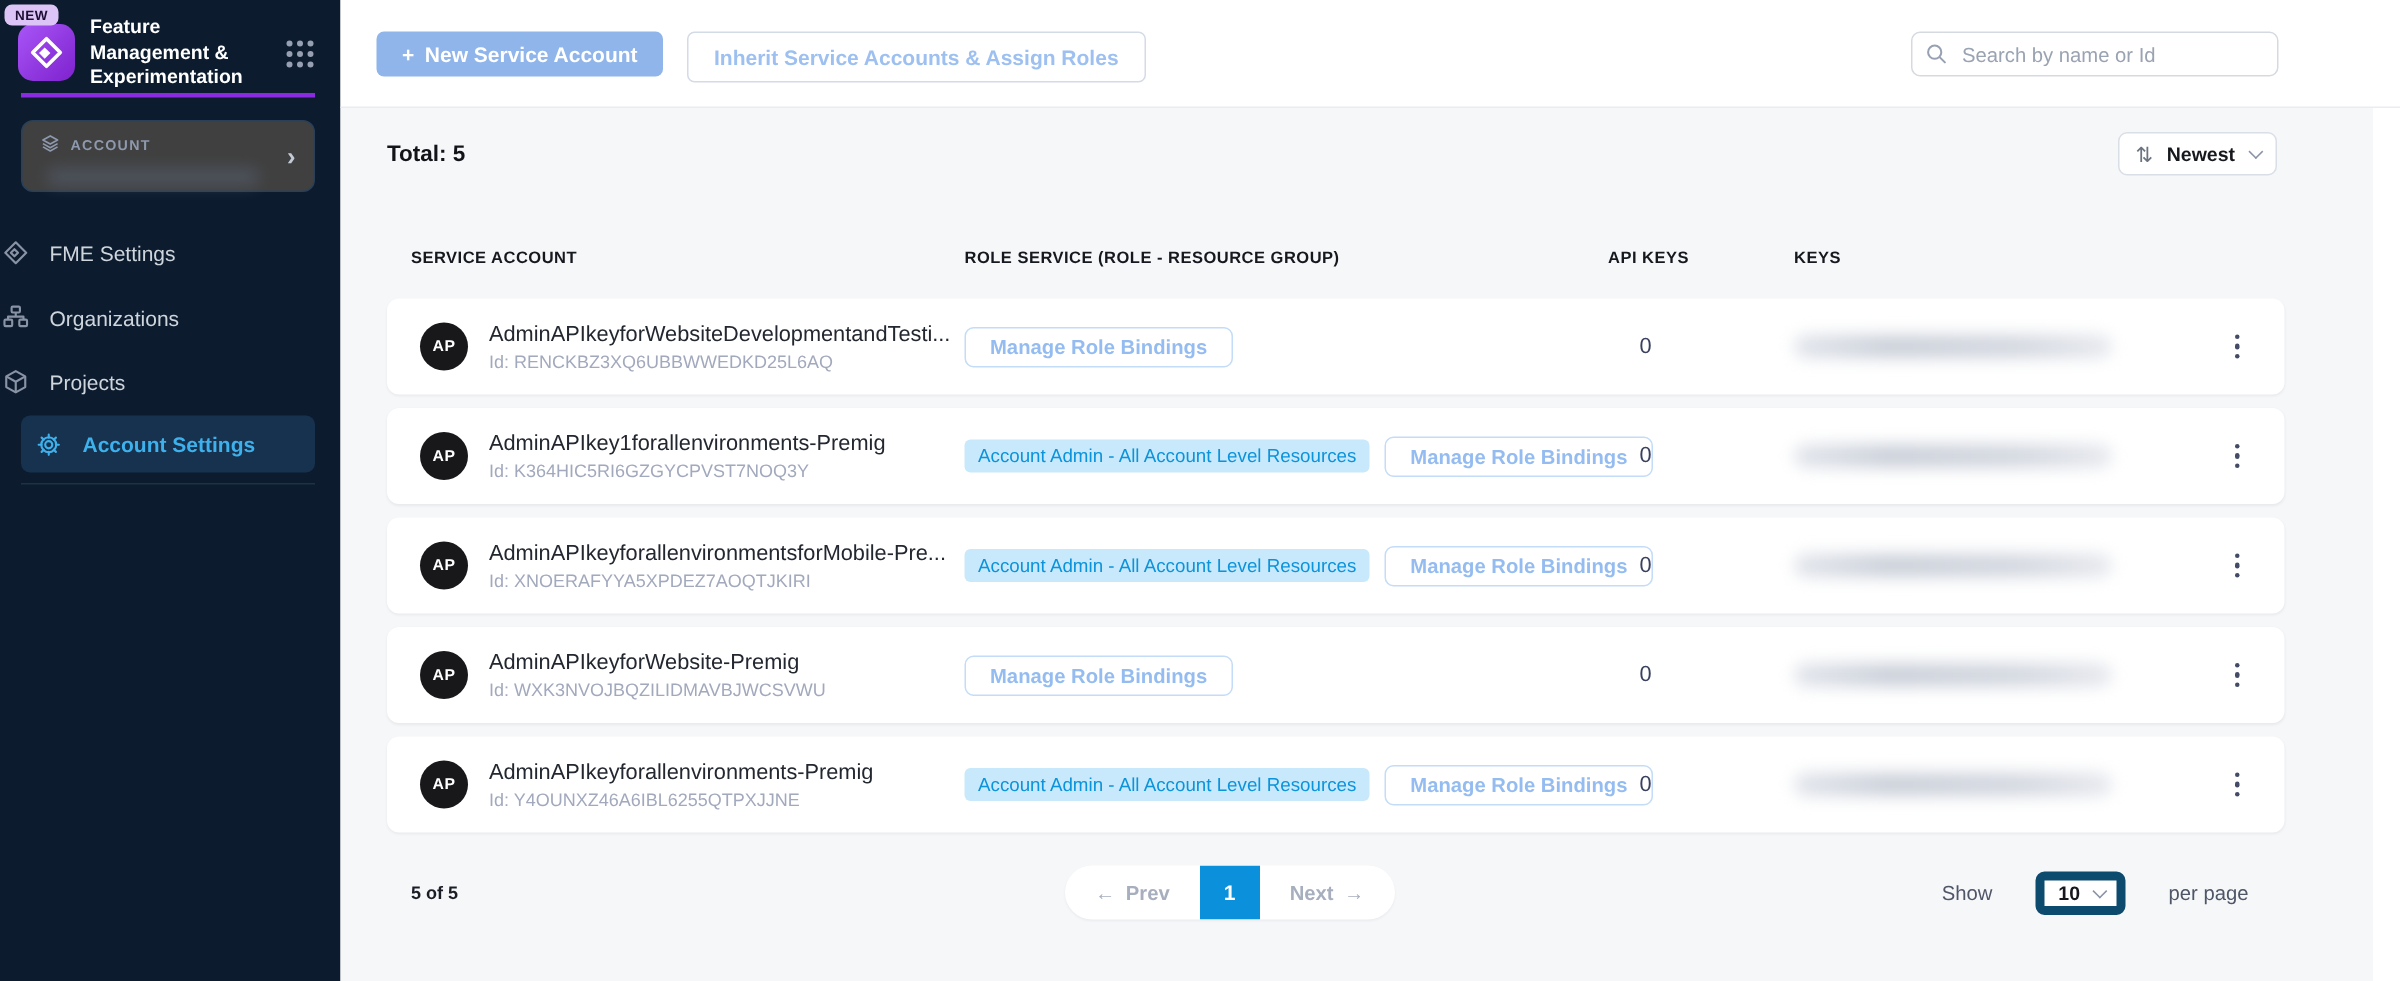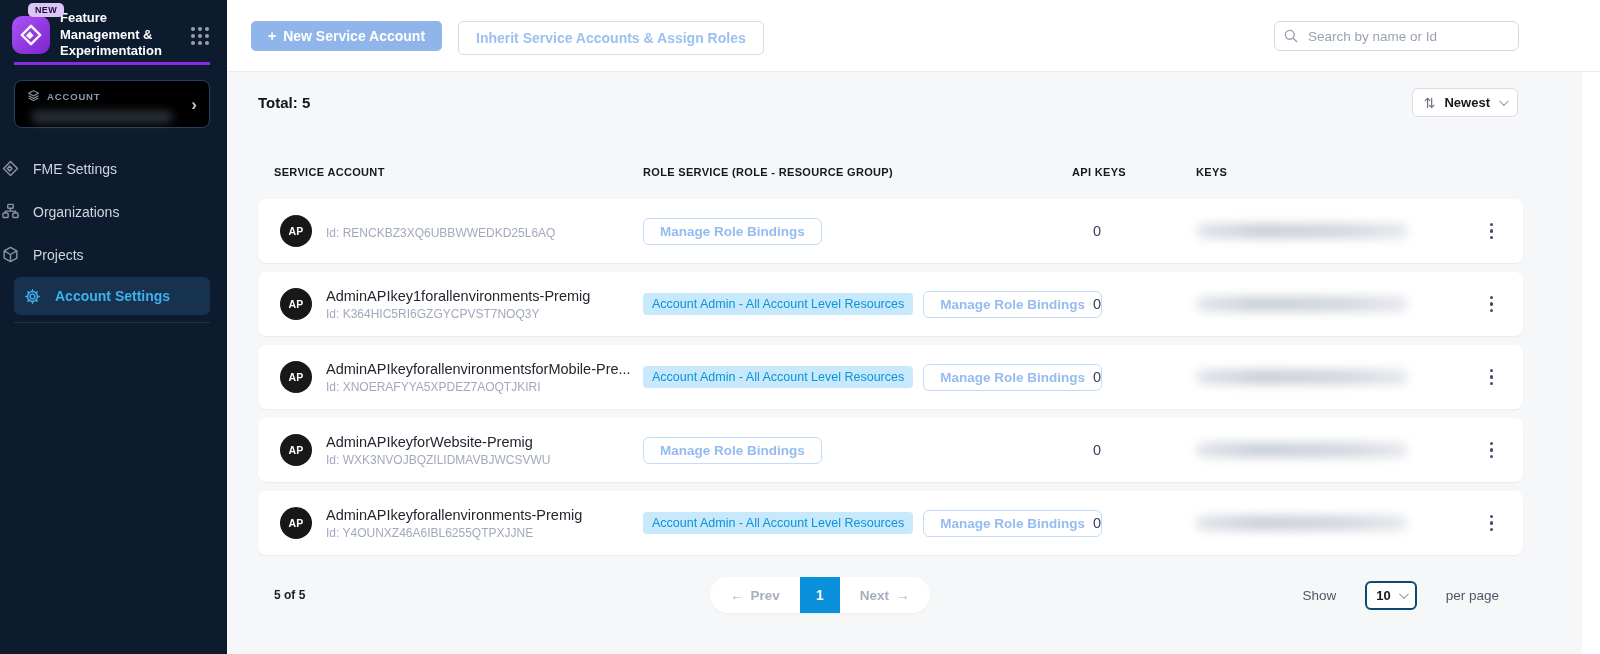--- a/index.html
+++ b/index.html
@@ -2,28 +2,28 @@
 <html><head>
 <meta charset="utf-8">
 <style>
   * { margin:0; padding:0; box-sizing:border-box; }
   html,body { width:1600px; height:654px; font-family:"Liberation Sans", sans-serif; background:#fff; overflow:hidden; }
   .app { position:relative; width:1600px; height:654px; }
 
   
   .sidebar { position:absolute; left:0; top:0; width:227px; height:654px; background:#0C1C2E; }
   .brand { position:relative; height:62px; }
-  .new-badge { position:absolute; left:28px; top:3px; background:#DCC4F6; color:#1d0f33; font-size:9px; font-weight:bold; letter-spacing:.04em; padding:2px 7px; border-radius:5px; z-index:2; }
+  .new-badge { position:absolute; left:3px; top:3px; background:#DCC4F6; color:#1d0f33; font-size:9px; font-weight:bold; letter-spacing:.04em; padding:2px 7px; border-radius:5px; z-index:2; }
   .logo { position:absolute; left:12px; top:16px; width:38px; height:38px; border-radius:10px; background:linear-gradient(135deg,#A855F7,#7E22CE); display:flex; align-items:center; justify-content:center; }
   .app-title { position:absolute; left:60px; top:10px; width:122px; color:#fff; font-size:13px; font-weight:bold; line-height:1.28; }
   .grid-icon { position:absolute; right:18px; top:27px; display:grid; grid-template-columns:repeat(3,4px); grid-gap:3px; cursor:pointer; }
   .grid-icon i { width:4px; height:4px; border-radius:50%; background:#97A0B3; }
   .brand-underline { position:absolute; left:14px; top:62px; width:196px; height:3px; background:#8A2BE2; }
 
-  .account-card { position:absolute; left:14px; top:80px; width:196px; height:48px; background:#000000; border:1px solid #2B4058; border-radius:8px; padding:8px 12px; cursor:pointer; }
+  .account-card { position:absolute; left:14px; top:80px; width:196px; height:48px; background:#404040; border:1px solid #2B4058; border-radius:8px; padding:8px 12px; cursor:pointer; }
   .account-head { display:flex; align-items:center; gap:7px; color:#8E99AD; font-size:9.5px; font-weight:bold; letter-spacing:.09em; }
   .account-name-blur { margin:7px 0 0 4px; width:142px; height:12px; border-radius:6px; background:#5A6578; opacity:.5; filter:blur(5px); }
   .account-chev { position:absolute; right:12px; top:14px; color:#C2CAD6; font-size:17px; font-weight:bold; line-height:20px; }
 
   .nav { position:absolute; left:0; top:148px; width:227px; }
   .nav-item { display:flex; align-items:center; gap:13px; height:41px; margin:0 0 0 0; color:#CFD5DD; font-size:14px; cursor:pointer; }
   .nav-item .nicon { width:20px; height:20px; display:flex; align-items:center; justify-content:center; color:#8A93A5; }
   .nav-item.active { background:#17324E; border-radius:6px; margin:0 17px 0 14px; padding-left:8px; height:38px; color:#3EB1EC; font-weight:bold; }
   .nav-item.active .nicon { color:#3EB1EC; }
   .nav-item + .nav-item { margin-top:2px; }
@@ -67,21 +67,21 @@
   .kebab i { width:3.5px; height:3.5px; border-radius:50%; background:#434B66; }
 
   
   .pagination { position:absolute; left:31px; top:505px; width:1265px; height:36px; }
   .page-count { position:absolute; left:16px; top:11px; font-size:12px; font-weight:bold; color:#1A1D26; }
   .pager { position:absolute; left:452px; top:0; height:36px; background:#fff; border-radius:18px; display:flex; align-items:center; overflow:hidden; box-shadow:0 1px 2px rgba(16,24,40,.05); }
   .pager .pg-btn { display:flex; align-items:center; gap:7px; color:#A7AEBE; font-size:13.5px; font-weight:bold; padding:0 20px; height:36px; background:none; border:none; cursor:pointer; font-family:inherit; }
   .pager .pg-current { width:40px; height:36px; background:#0B90DB; color:#fff; font-size:14px; font-weight:bold; display:flex; align-items:center; justify-content:center; cursor:pointer; }
   .show-group { position:absolute; right:24px; top:4px; display:flex; align-items:center; gap:29px; }
   .show-label, .perpage-label { font-size:13.5px; color:#4F5668; }
-  .size-select { height:29px; background:#fff; border:2px solid #0c4a6e; border-radius:6px; display:flex; align-items:center; gap:8px; padding:0 9px; cursor:pointer; }
+  .size-select { height:29px; background:#fff; border:6px solid #0c4a6e; border-radius:6px; display:flex; align-items:center; gap:8px; padding:0 9px; cursor:pointer; }
   .size-select span.val { font-size:13px; font-weight:bold; color:#16181D; }
 </style>
 </head>
 <body>
 
 <div class="app">
 
   <div class="sidebar">
     <div class="brand">
       <span class="new-badge">NEW</span>
@@ -197,20 +197,21 @@
       <div>API KEYS</div>
       <div>KEYS</div>
     </div>
 
     <div class="rows">
 
       <div class="row">
         <div class="sa-cell">
           <div class="avatar">AP</div>
           <div>
+            <div class="sa-name">AdminAPIkeyforWebsiteDevelopmentandTesti...</div>
             <div class="sa-id">Id: RENCKBZ3XQ6UBBWWEDKD25L6AQ</div>
           </div>
         </div>
         <div class="role-cell">
 
           <button class="manage-btn">Manage Role Bindings</button>
         </div>
         <div class="api-cell">0</div>
         <div>
             <div class="email-blur"></div>

